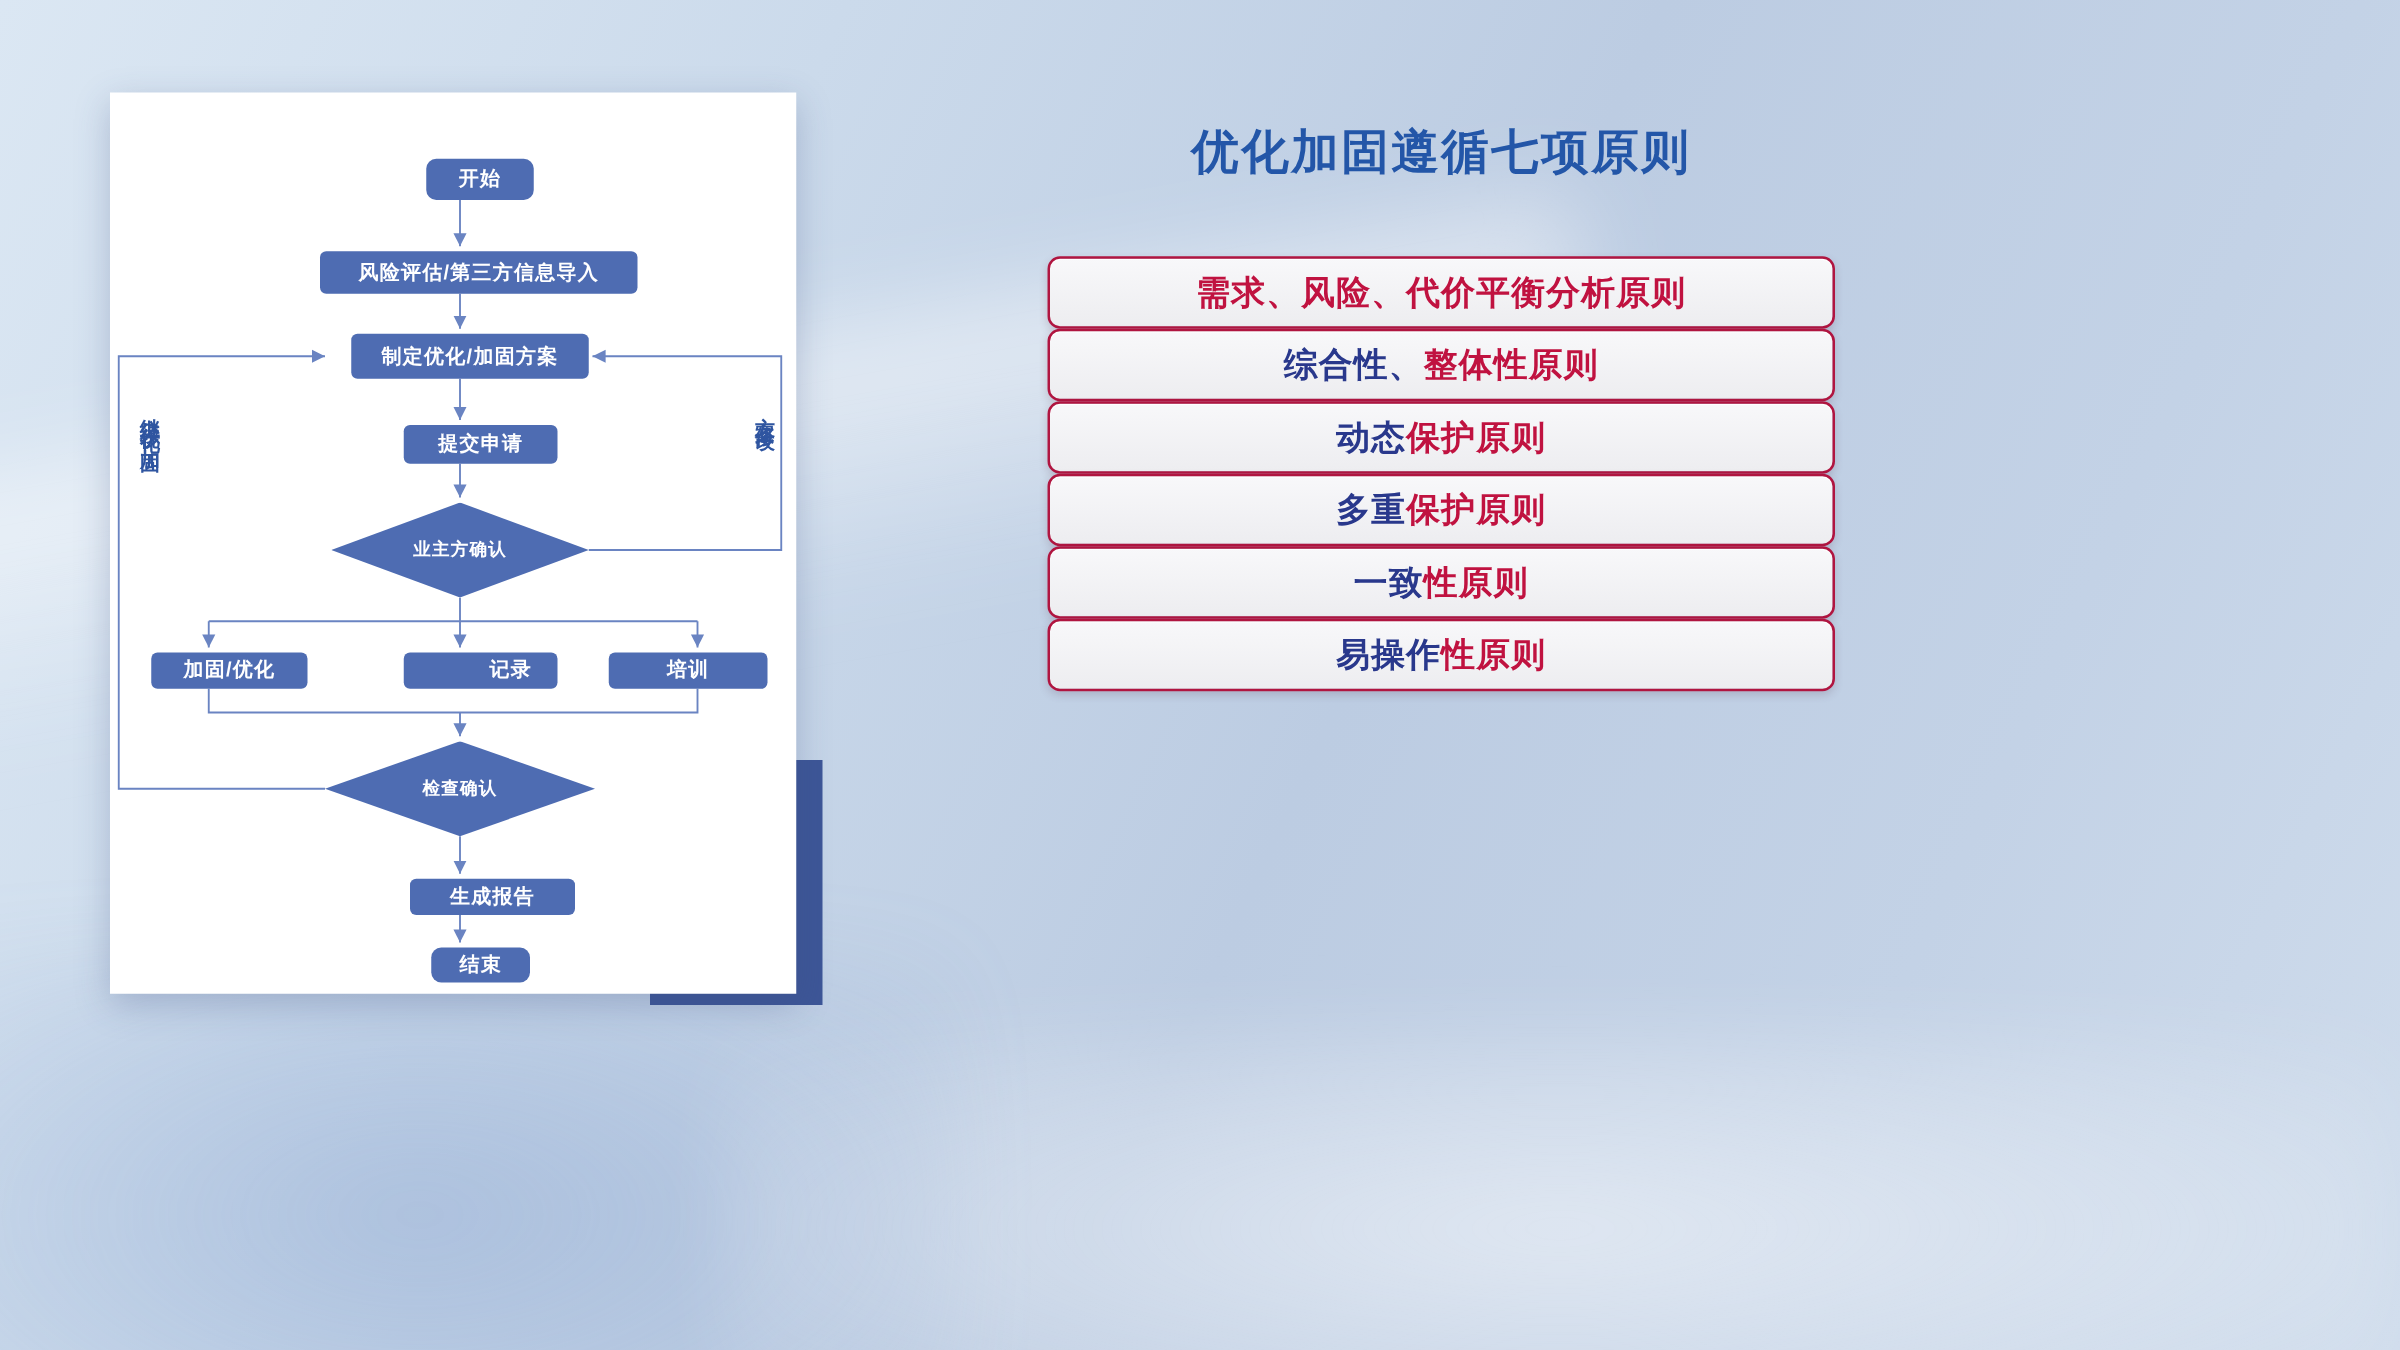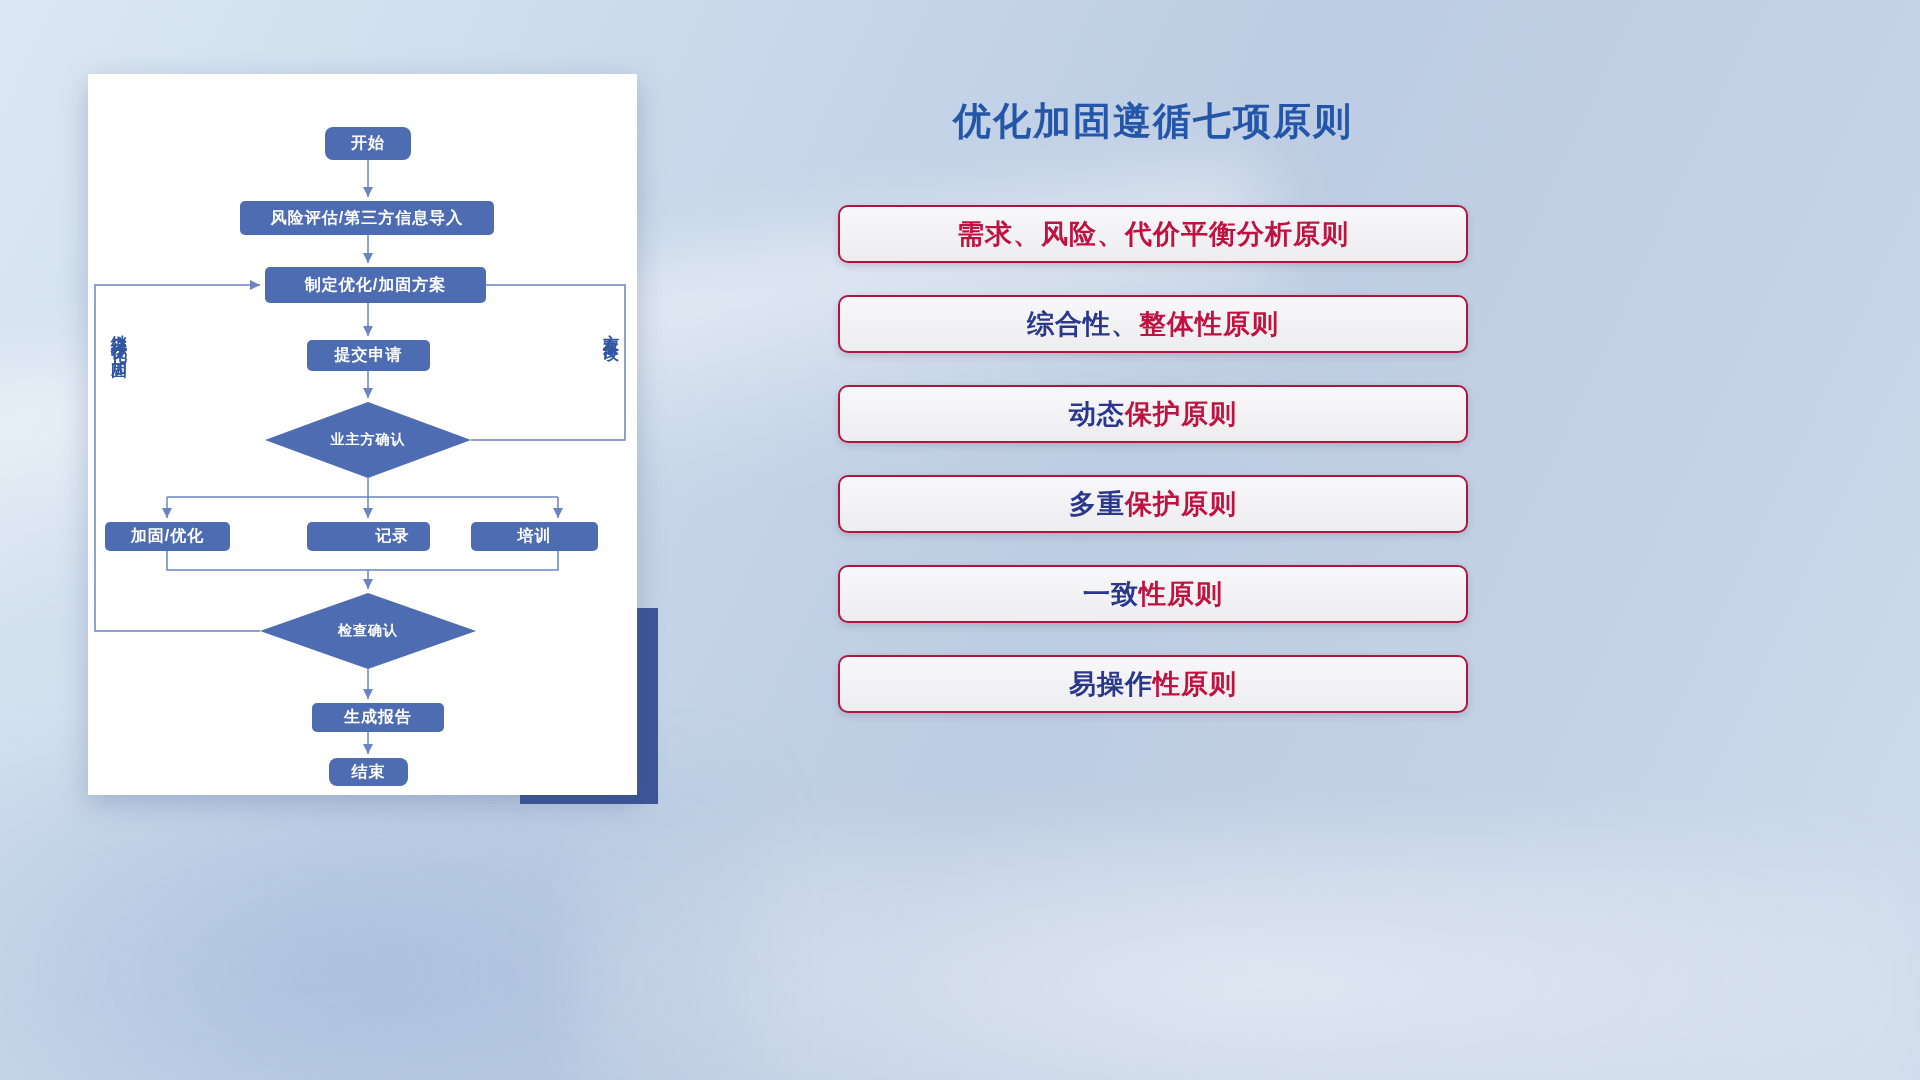--- a/index.html
+++ b/index.html
@@ -45,41 +45,42 @@
     box-shadow:0 8px 26px rgba(60,80,130,0.28);
   }
   .edges{position:absolute;left:0;top:0;}
   .edge{stroke:var(--line-blue);stroke-width:1.5;fill:none;}
   #arr path{fill:var(--line-blue);}
   .node{
     position:absolute;background:var(--node-blue);color:#ffffff;
     display:flex;align-items:center;justify-content:center;
     font-size:16px;font-weight:600;border-radius:5px;letter-spacing:1px;
     white-space:nowrap;
+    margin-left:16px;
   }
   .node.pill{border-radius:8px;}
   .diamond{
     position:absolute;background:var(--node-blue);color:#ffffff;
     clip-path:polygon(50% 0,100% 50%,50% 100%,0 50%);
     display:flex;align-items:center;justify-content:center;
     font-size:14px;font-weight:600;letter-spacing:1px;
   }
   .vlabel{
     position:absolute;writing-mode:vertical-rl;
     color:#2f55a0;font-size:16px;font-weight:600;letter-spacing:4px;
     white-space:nowrap;
   }
 
   
   .panel{position:absolute;left:838px;top:96px;width:630px;}
   .panel-title{
     text-align:center;font-size:38px;font-weight:bold;
     color:var(--title-blue);letter-spacing:2px;
   }
-  .principles{margin-top:58px;display:flex;flex-direction:column;gap:32px;}
+  .principles{margin-top:58px;display:flex;flex-direction:column;}
   .principle{
     height:58px;border:2px solid var(--border-red);border-radius:10px;
     background:linear-gradient(180deg,#f8f8fa 0%,#ededf0 100%);
     box-shadow:0 3px 7px rgba(90,60,80,0.20), inset 0 1px 0 #ffffff;
     display:flex;align-items:center;justify-content:center;
   }
   .principle-label{font-size:27px;font-weight:600;letter-spacing:1px;white-space:nowrap;}
   .seg-red{color:var(--red);}
   .seg-navy{color:var(--navy);}
 </style>
@@ -114,21 +115,21 @@
     <path class="edge" marker-end="url(#arr)" d="M280 595 V625"></path>
     <path class="edge" marker-end="url(#arr)" d="M280 658 V680"></path>
     <path class="edge" marker-end="url(#arr)" d="M383 366 H537 V211 H386"></path>
     <path class="edge" marker-end="url(#arr)" d="M172 557 H7 V211 H172"></path>
   </svg>
 
   <div class="node pill" style="left:237px;top:53px;width:86px;height:33px;">开始</div>
 
   <div class="node" style="left:152px;top:127px;width:254px;height:34px;">风险评估/第三方信息导入</div>
 
-  <div class="node" style="left:177px;top:193px;width:221px;height:36px;">制定优化/加固方案</div>
+  <div class="node" style="left:177px;top:193px;width:190px;height:36px;">制定优化/加固方案</div>
 
   <div class="node" style="left:219px;top:266px;width:123px;height:31px;text-align:center;">提交申请</div>
 
   <div class="diamond" style="left:177px;top:328px;width:206px;height:76px;">业主方确认</div>
 
   <div class="node" style="left:17px;top:448px;width:125px;height:29px;">加固/优化</div>
 
   <div class="node" style="left:219px;top:448px;width:123px;height:29px;padding-left:48px;">记录</div>
 
   <div class="node" style="left:383px;top:448px;width:127px;height:29px;">培训</div>

